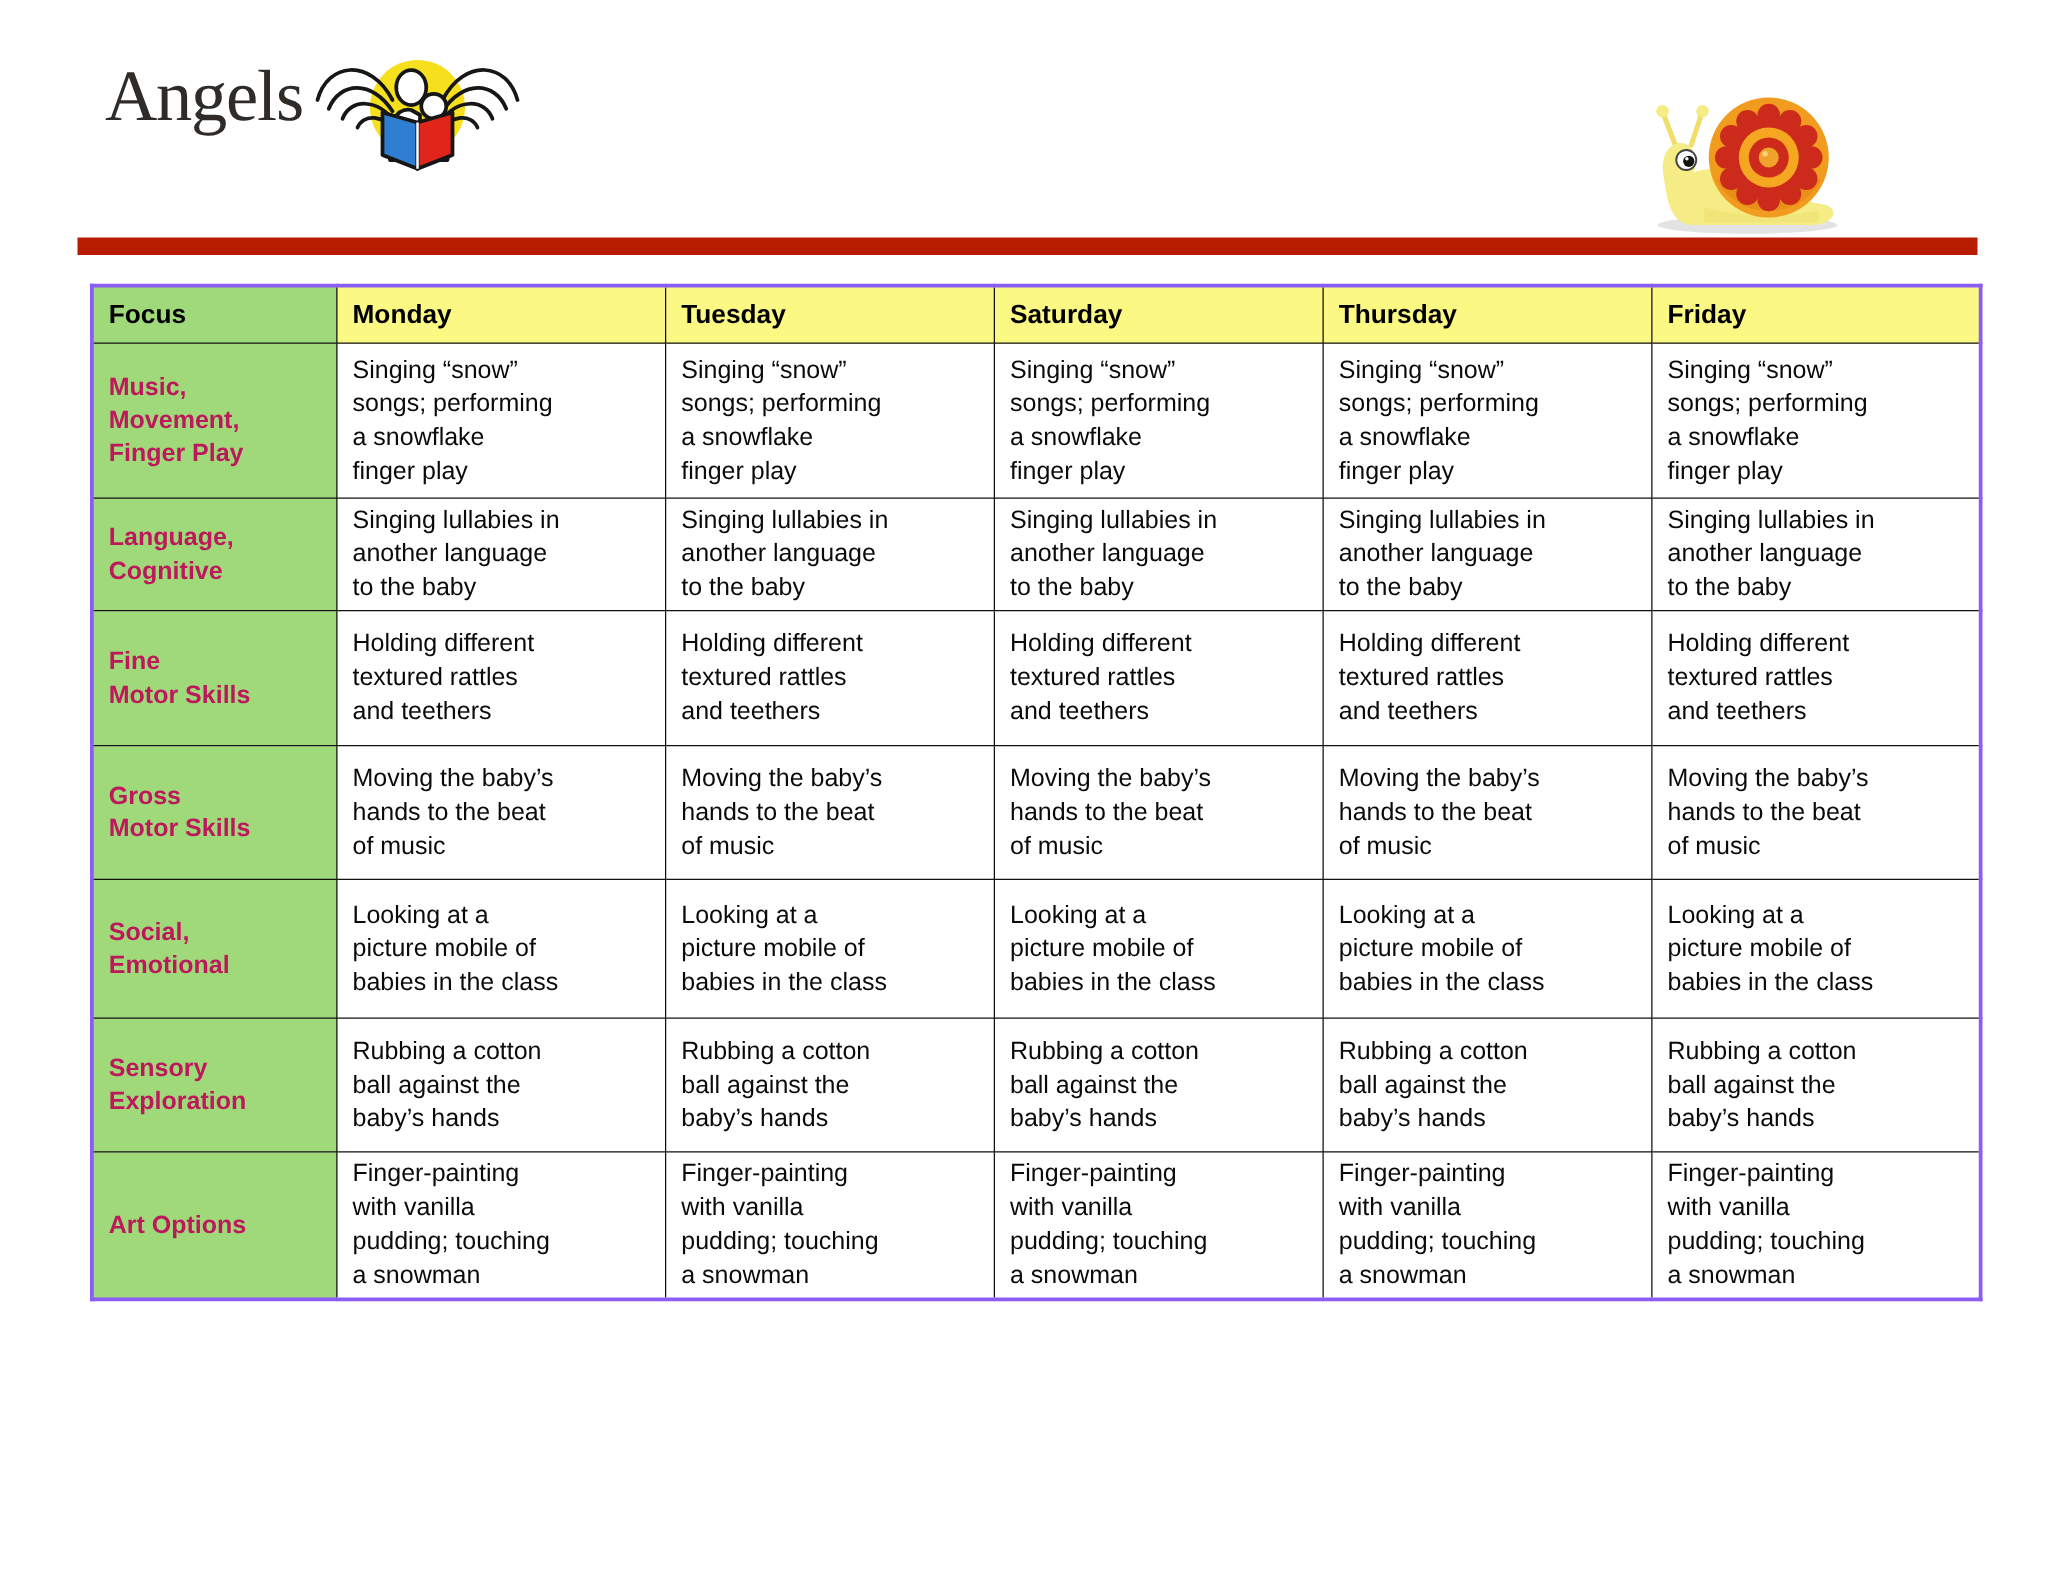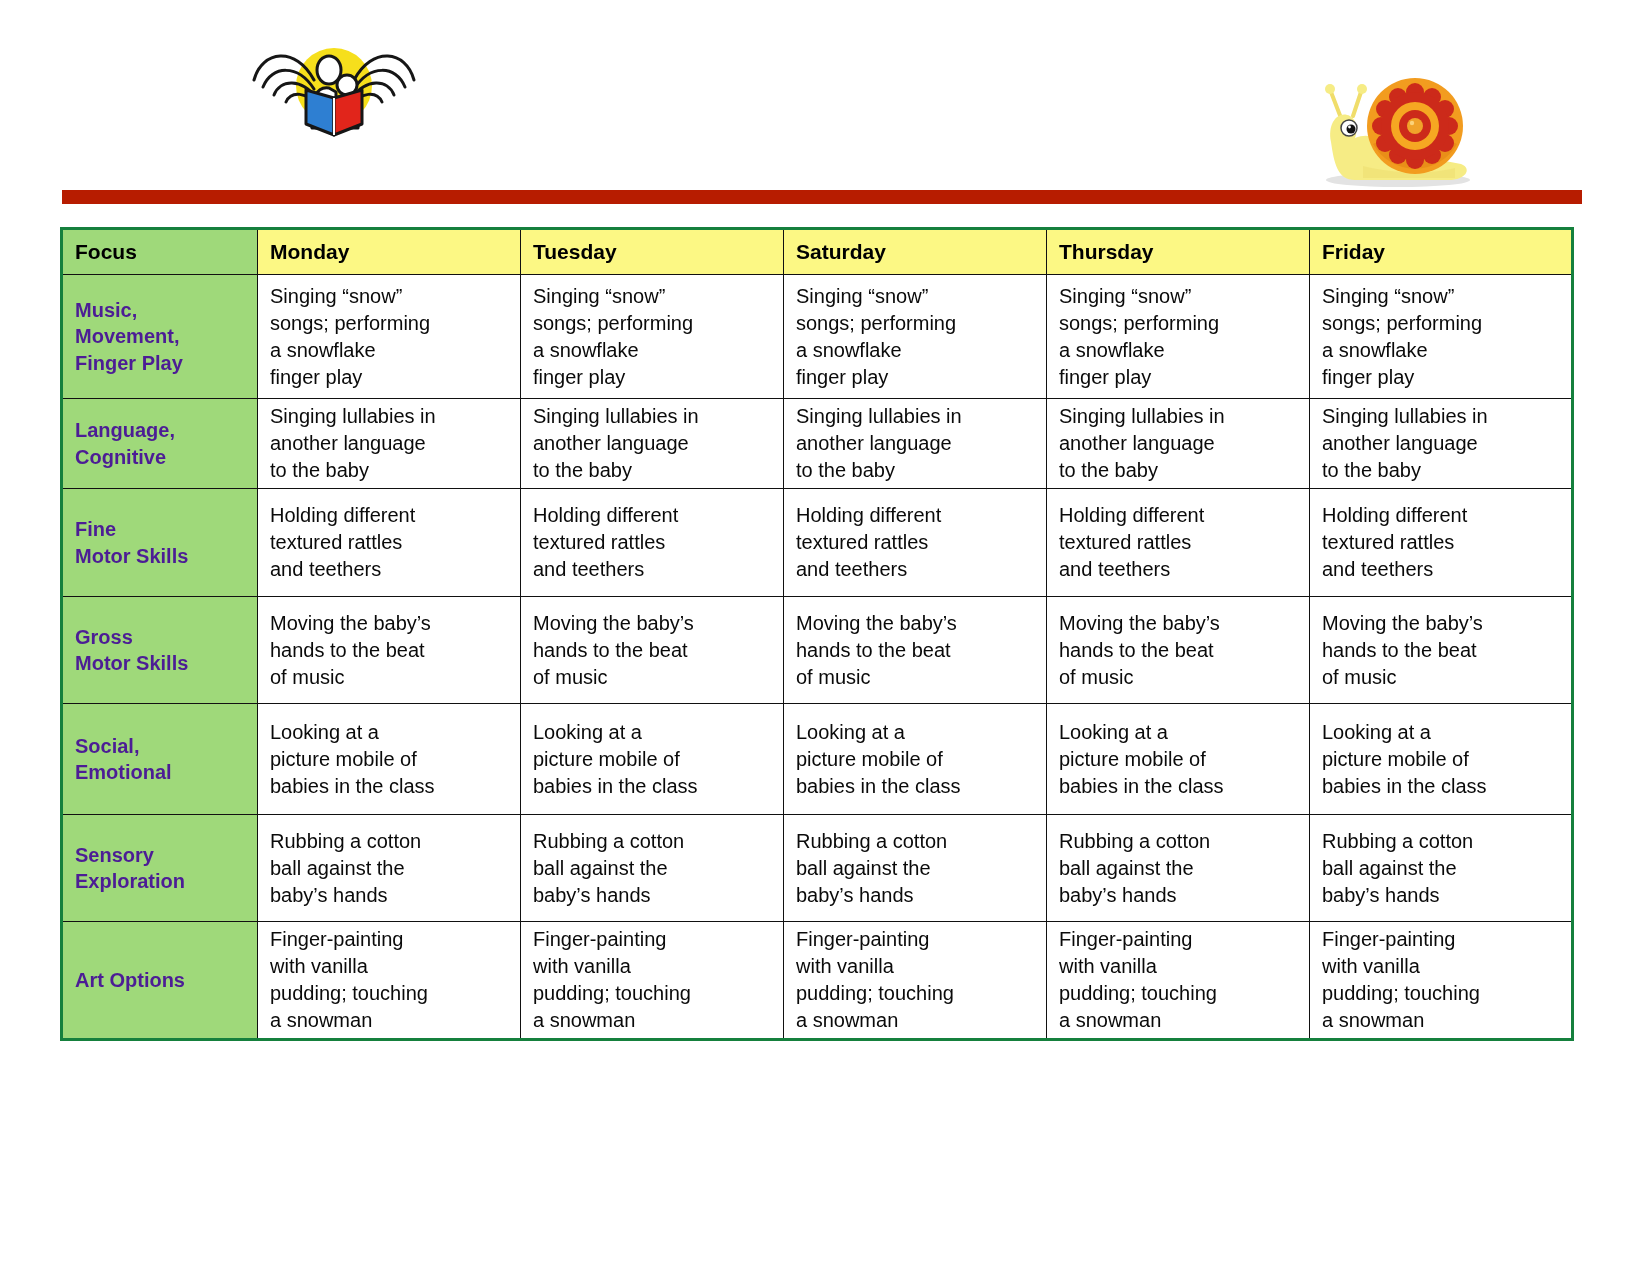--- a/index.html
+++ b/index.html
@@ -27,51 +27,52 @@
     white-space:nowrap;
   }
   .snail-wrap { position:absolute; left:1303px; top:66px; }
   .red-bar {
     position:absolute; left:62px; top:190px; width:1520px; height:14px;
     background:#b71c00;
   }
 
   
   table.plan {
-    position:absolute; left:60px; top:227px; width:1513px;
+    position:absolute; left:72px; top:227px; width:1513px;
     border-collapse:collapse; table-layout:fixed;
-    border:3px solid #15803d;
+    border:3px solid #8b5cf6;
   }
   .plan th, .plan td {
     border:1.6px solid #111;
     padding:4px 12px;
     vertical-align:middle;
     text-align:left;
     white-space:pre-line;
   }
   .plan thead th {
     height:46px; font-size:21px; font-weight:bold; color:#000;
   }
   .plan thead th.h-focus { background:#9fd97a; }
   .plan thead th.h-day   { background:#fcf884; }
   .plan tbody th {
-    background:#9fd97a; font-size:20px; font-weight:bold; line-height:1.32; color:#4c1d95;
+    background:#9fd97a; font-size:20px; font-weight:bold; line-height:1.32; color:#be185d;
   }
   .plan tbody td {
     background:#ffffff; font-size:20px; font-weight:normal; line-height:1.35; color:#0a0a0a;
   }
   tr.r1 { height:124px; } tr.r2 { height:79px; } tr.r3 { height:108px; }
   tr.r4 { height:107px; } tr.r5 { height:111px; } tr.r6 { height:107px; }
   tr.r7 { height:118px; } tr.r8 { height:73px;  }
 </style>
 </head>
 <body>
 
 <div class="page">
 
+  <div class="logo-text1">Angels</div>
 
   <div class="angel-wrap">
     <svg width="168" height="128" viewBox="0 0 168 128">
       <circle cx="84" cy="54" r="38" fill="#f6df1c"></circle>
 
       <g fill="none" stroke="#161616" stroke-width="3" stroke-linecap="round">
         <path d="M64,48 C46,14 12,18 4,48"></path>
         <path d="M64,57 C48,32 22,33 13,55"></path>
         <path d="M66,66 C52,46 30,47 24,63"></path>
         <path d="M68,75 C57,59 41,59 36,70"></path>

